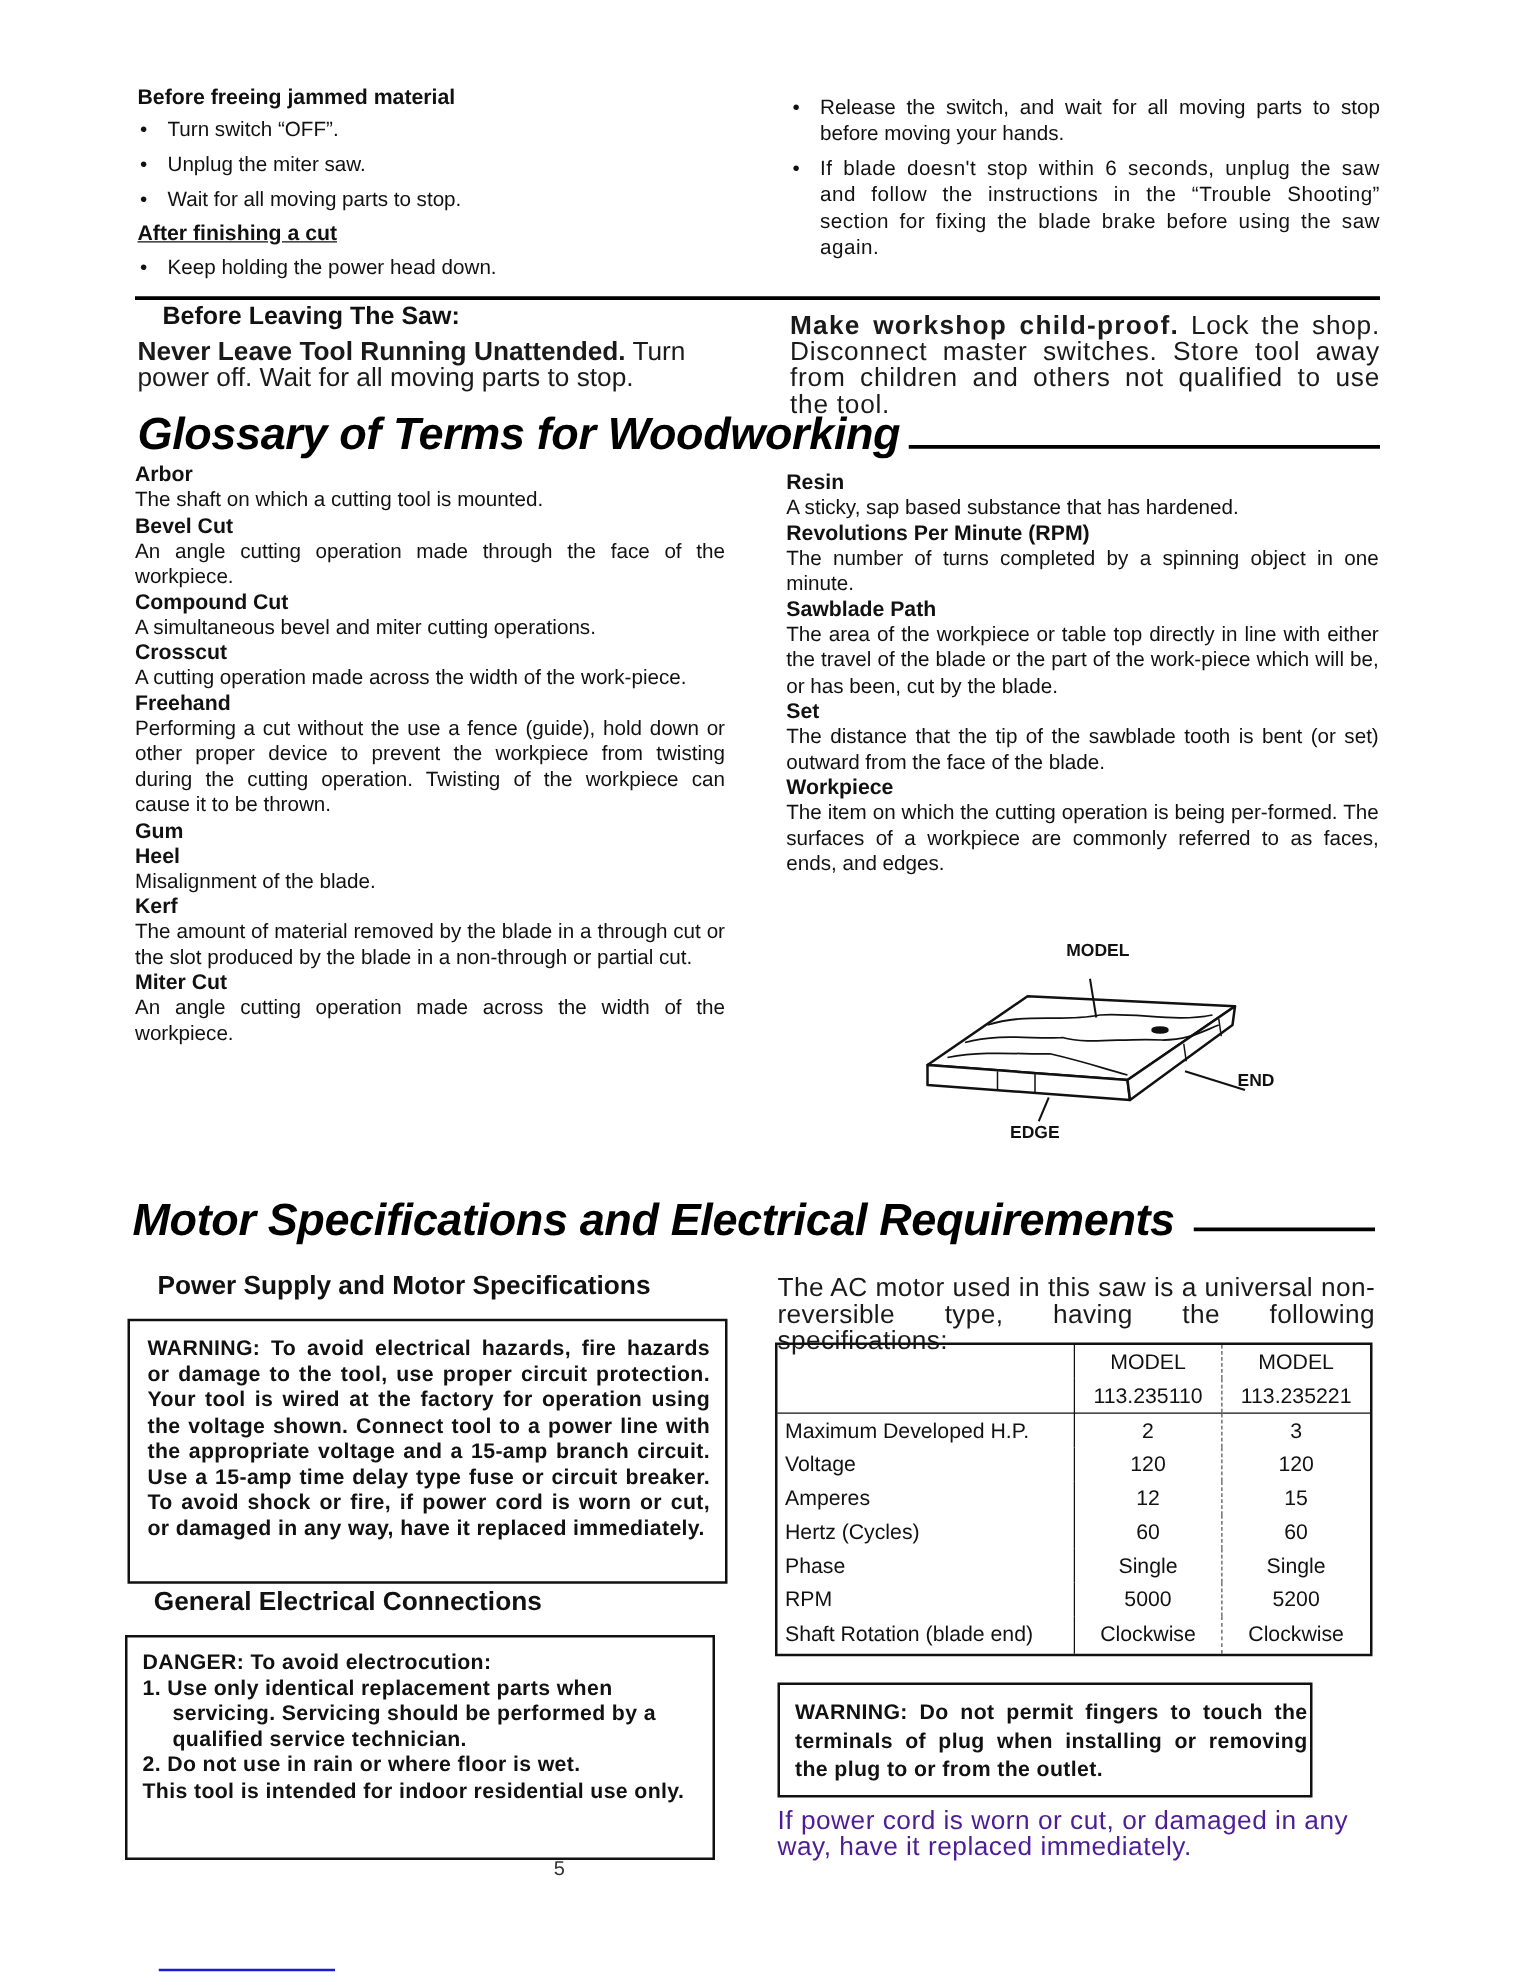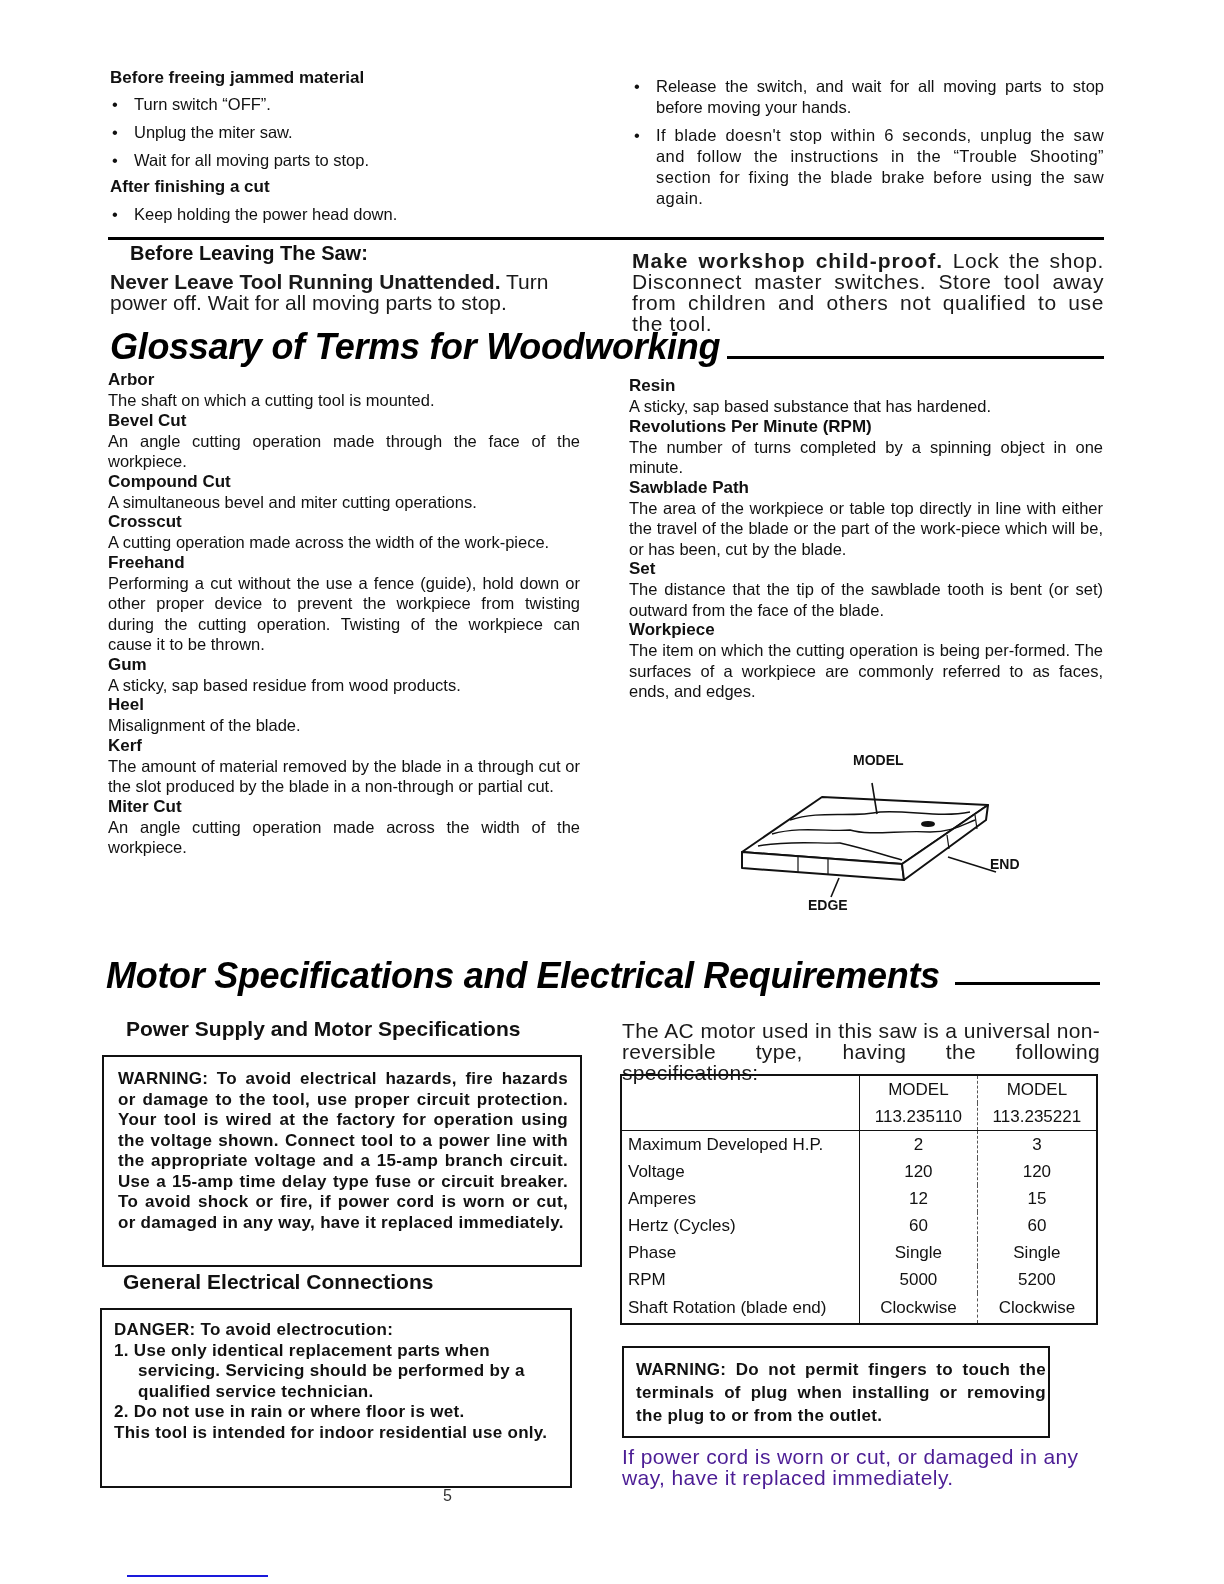--- a/index.html
+++ b/index.html
@@ -26,21 +26,21 @@
 </head>
 <body>
 
 <div class="abs" style="left:110px; top:67px; width:480px;">
   <div class="sub">Before freeing jammed material</div>
   <div style="margin-top:5px;">
     <div class="bullet">Turn switch “OFF”.</div>
     <div class="bullet">Unplug the miter saw.</div>
     <div class="bullet">Wait for all moving parts to stop.</div>
   </div>
-  <div class="sub" style="margin-top:-2px;">After finishing a cut</div>
+  <div class="sub" style="margin-top:-2px;text-decoration:underline;">After finishing a cut</div>
   <div class="bullet" style="margin-top:6px;">Keep holding the power head down.</div>
 </div>
 
 <div class="abs" style="left:632px; top:76px; width:472px;">
   <div class="bullet" style="text-align:justify;">Release the switch, and wait for all moving parts to stop before moving your hands.</div>
   <div class="bullet" style="text-align:justify; letter-spacing:0.4px;">If blade doesn't stop within 6 seconds, unplug the saw and follow the instructions in the “Trouble Shooting” section for fixing the blade brake before using the saw again.</div>
 </div>
 
 <div class="rule" style="left:108px; top:237px; width:996px; height:3px;"></div>
 
@@ -72,21 +72,20 @@
   <div>
     <div class="term">Crosscut</div>
     <div class="def">A cutting operation made across the width of the work-piece.</div>
   </div>
   <div>
     <div class="term">Freehand</div>
     <div class="def">Performing a cut without the use a fence (guide), hold down or other proper device to prevent the workpiece from twisting during the cutting operation. Twisting of the workpiece can cause it to be thrown.</div>
   </div>
   <div>
     <div class="term">Gum</div>
-    <div class="def">A sticky, sap based residue from wood products.</div>
   </div>
   <div>
     <div class="term">Heel</div>
     <div class="def">Misalignment of the blade.</div>
   </div>
   <div>
     <div class="term">Kerf</div>
     <div class="def">The amount of material removed by the blade in a through cut or the slot produced by the blade in a non-through or partial cut.</div>
   </div>
   <div>

